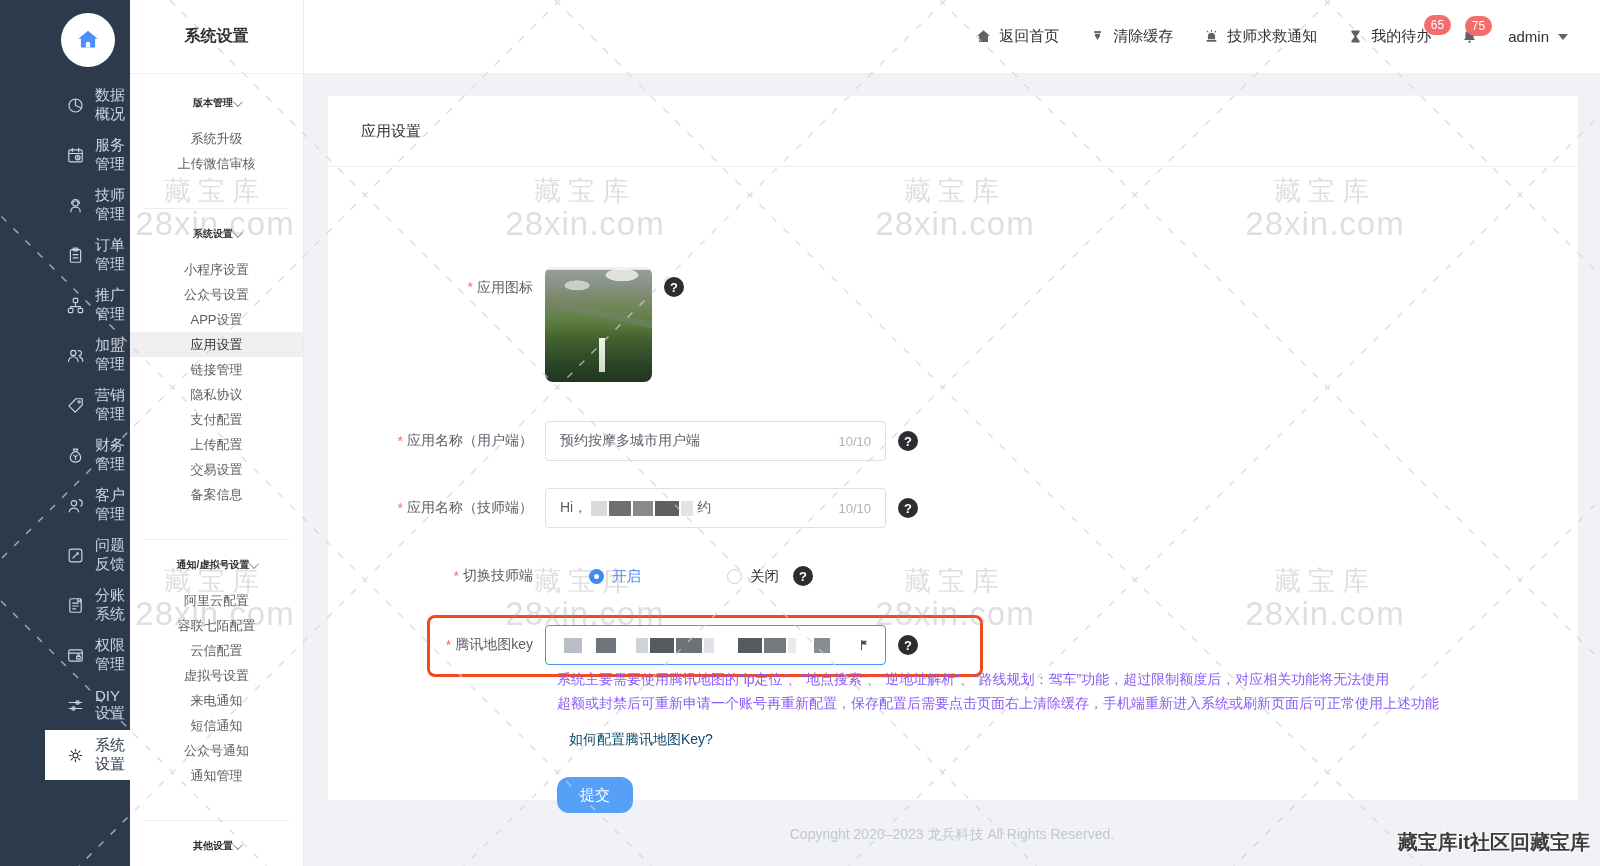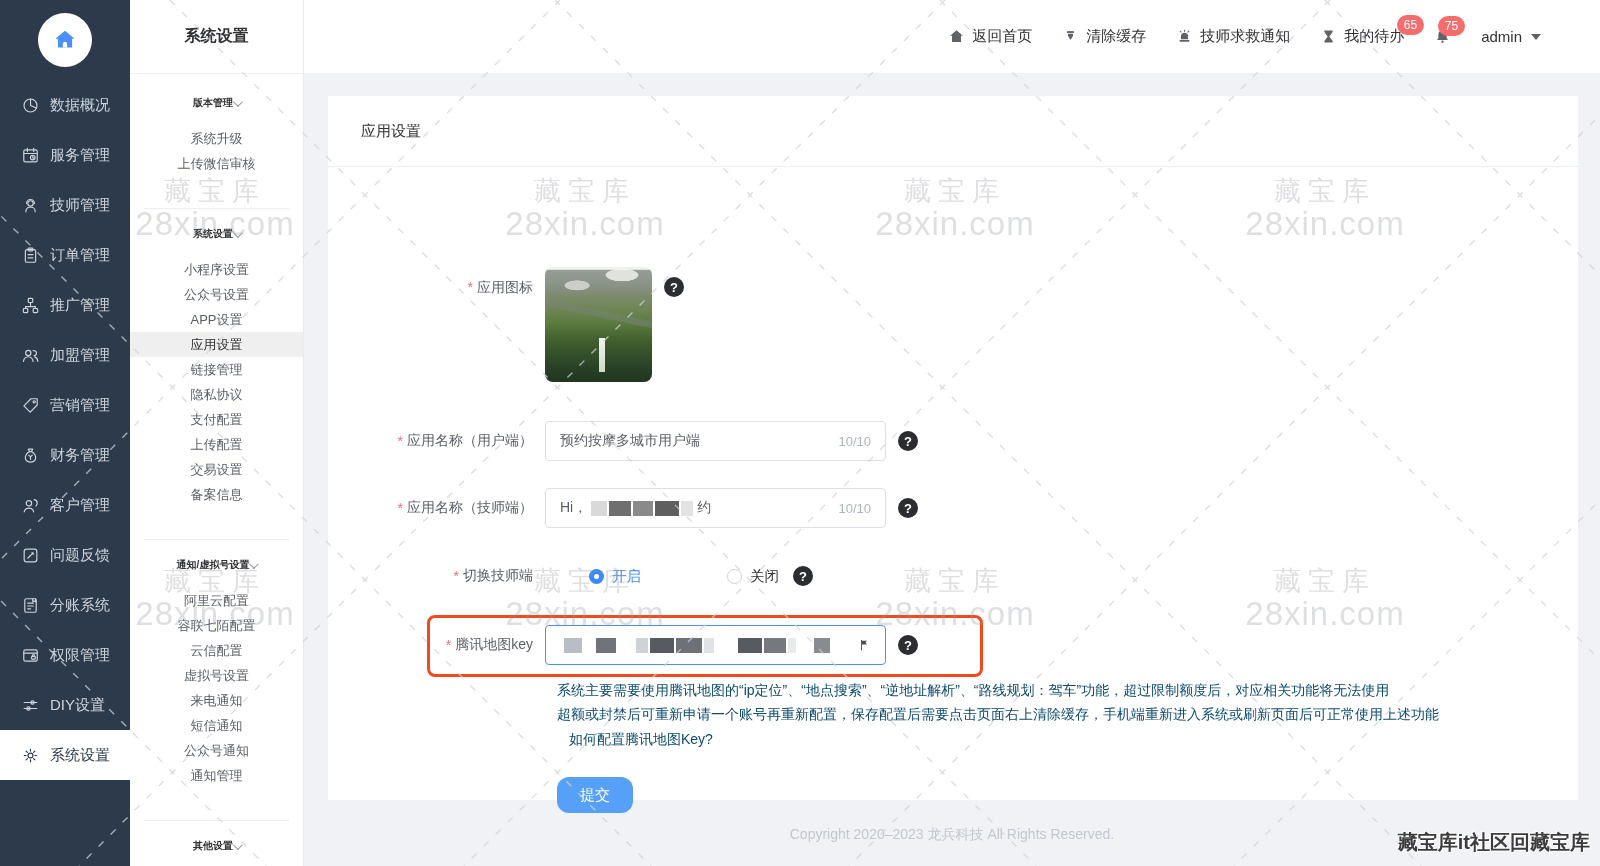--- a/index.html
+++ b/index.html
@@ -1,41 +1,41 @@
 <!DOCTYPE html>
 <html><head>
 <meta charset="utf-8">
 <style>
   * { margin:0; padding:0; box-sizing:border-box; }
   html,body { width:1600px; height:866px; overflow:hidden; }
   body { font-family:"Liberation Sans","DejaVu Sans",sans-serif; background:#f0f2f5; position:relative; color:#303133; }
 
   
-  .sidebar { position:absolute; left:0; top:0; width:130px; height:866px; background:#2d3a4b; z-index:5; }
+  .sidebar { position:absolute; left:0; top:0; width:130px; height:866px; background:#2d3a4b; z-index:5;padding-left:45px; }
   .logo-wrap { height:80px; display:flex; align-items:center; justify-content:center; }
   .logo { width:54px; height:54px; border-radius:50%; background:#fff; display:flex; align-items:center; justify-content:center; }
   .logo svg { width:28px; height:28px; }
   .side-nav { }
   .side-item { height:50px; display:flex; align-items:center; padding-left:21px; color:#cdd3dc; font-size:15px; cursor:pointer; }
   .side-item svg { width:19px; height:19px; margin-right:10px; fill:none; stroke:currentColor; stroke-width:1.5; stroke-linecap:round; stroke-linejoin:round; flex:none; }
   .side-item.active { background:#ffffff; color:#2d3a4b; }
 
   
   .subbar { position:absolute; left:130px; top:0; width:174px; height:866px; background:#fff; border-right:1px solid #e8eaee; z-index:4; }
   .sub-title { height:74px; display:flex; align-items:center; justify-content:center; font-size:16px; font-weight:bold; color:#303133; border-bottom:1px solid #eef0f3; }
   .sub-menu { padding-top:14px; }
   .group-header { height:30px; display:flex; align-items:center; justify-content:center; padding:0 17px; margin-bottom:8px; font-size:10px; font-weight:bold; color:#303133; cursor:pointer; }
   .chev { display:inline-block; width:7px; height:7px; border-right:1.5px solid #8a909b; border-bottom:1.5px solid #8a909b; transform:rotate(45deg) translateY(-2px); }
   .sub-item { height:25px; line-height:25px; text-align:center; font-size:13px; color:#5a5e66; cursor:pointer; }
   .sub-item.active { background:#efefef; color:#303133; }
   .sub-divider { border-top:1px solid #ebeef5; margin:32px 14px 10px 14px; }
   .g2 { margin-top:10px; }
 
   
-  .topbar { position:absolute; left:304px; top:0; right:0; height:74px; background:#fff; border-bottom:1px solid #eef0f3; display:flex; align-items:center; justify-content:flex-end; gap:30px; padding-right:59px; z-index:3; }
+  .topbar { position:absolute; left:304px; top:0; right:0; height:74px; background:#fff; border-bottom:1px solid #eef0f3; display:flex; align-items:center; justify-content:flex-end; gap:30px; padding-right:32px; z-index:3; }
   .tb-item { display:flex; align-items:center; gap:7px; font-size:15px; color:#303133; cursor:pointer; position:relative; }
   .tb-item svg { width:17px; height:17px; fill:#5f6368; flex:none; }
   .badge { position:absolute; top:-12px; right:-20px; background:#f56c6c; color:#fff; font-size:12px; line-height:1; padding:4px 7px; border-radius:10px; }
   .badge.bell-badge { right:-14px; }
   .caret { width:0; height:0; border-left:5px solid transparent; border-right:5px solid transparent; border-top:6px solid #606266; margin-left:2px; }
 
   
   .content { position:absolute; left:304px; top:74px; right:0; bottom:0; background:#f0f2f5; }
   .card { position:absolute; left:24px; top:22px; width:1250px; height:704px; background:#fff; }
   .card-header { height:71px; display:flex; align-items:center; padding-left:33px; font-size:15px; color:#303133; border-bottom:1px solid #ebeef5; }
@@ -66,21 +66,21 @@
   .radio { display:flex; align-items:center; gap:8px; cursor:pointer; margin-right:42px; font-size:14.5px;padding-left:44px; }
   .rdot { width:15px; height:15px; border-radius:50%; flex:none; }
   .rdot.on { background:#3d8af7; display:flex; align-items:center; justify-content:center; }
   .rdot.on::after { content:""; width:5px; height:5px; border-radius:50%; background:#fff; }
   .rdot.off { border:1px solid #ccd0d7; background:#fff; }
   .radio .on-label { color:#3d8af7; }
   .radio .off-label { color:#303133; }
 
   .red-box { position:absolute; left:99px; top:448px; width:556px; height:62px; border:3px solid #f24a1d; border-radius:8px; pointer-events:none; }
   .flag-ic { margin-left:auto; width:14px; height:14px; flex:none; }
-  .warn { position:absolute; left:229px; top:511px; width:1000px; font-size:14px; color:#0c4a6e; line-height:24px; }
+  .warn { position:absolute; left:229px; top:500px; width:1000px; font-size:14px; color:#8b5cf6; line-height:24px; }
   .help-link { position:absolute; left:241px; top:564px; font-size:14px; color:#0c4a6e; cursor:pointer; }
   .submit { position:absolute; left:229px; top:610px; width:76px; height:36px; background:#57a0f8; border:none; border-radius:12px; color:#fff; font-size:15px; font-family:inherit; cursor:pointer; }
 
   .footer { position:absolute; left:0; right:0; top:752px; text-align:center; font-size:14px; color:#c3c7cf; }
 
   
   .wm-layer { position:absolute; inset:0; z-index:40; pointer-events:none; }
   .wm-lines { position:absolute; left:0; top:0; }
   .wm { position:absolute; width:200px; text-align:center; color:rgba(145,150,155,.30); }
   .wm-big { font-size:27px; letter-spacing:7px; font-weight:normal; }

